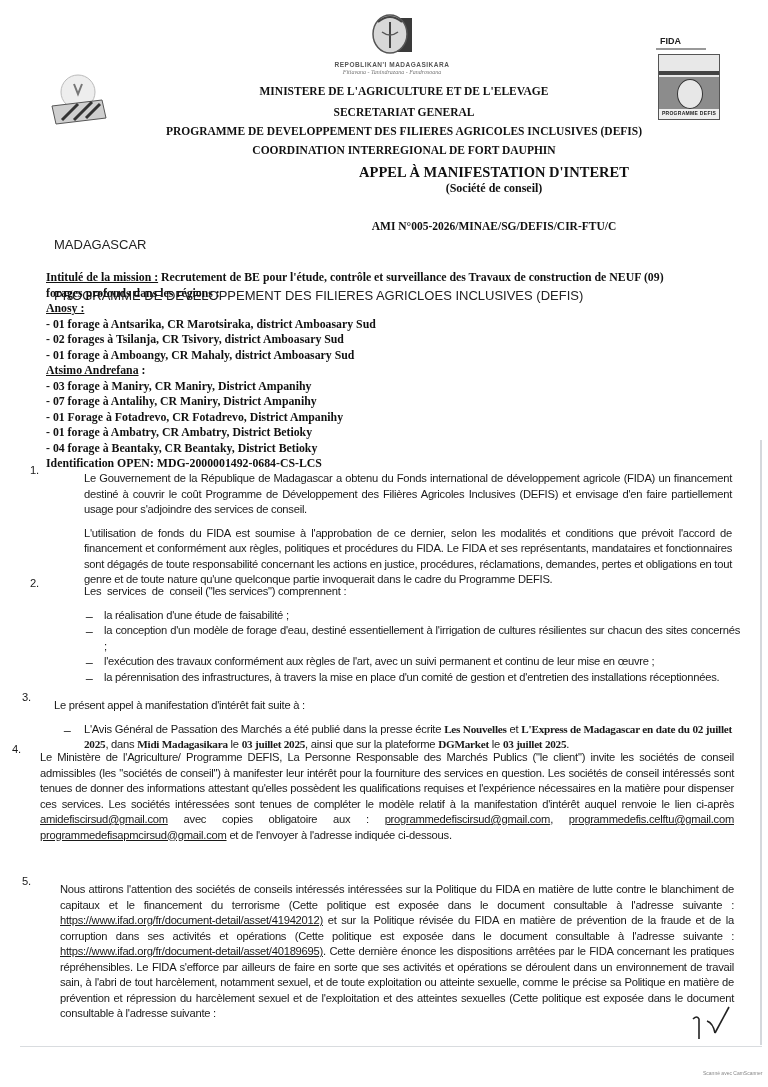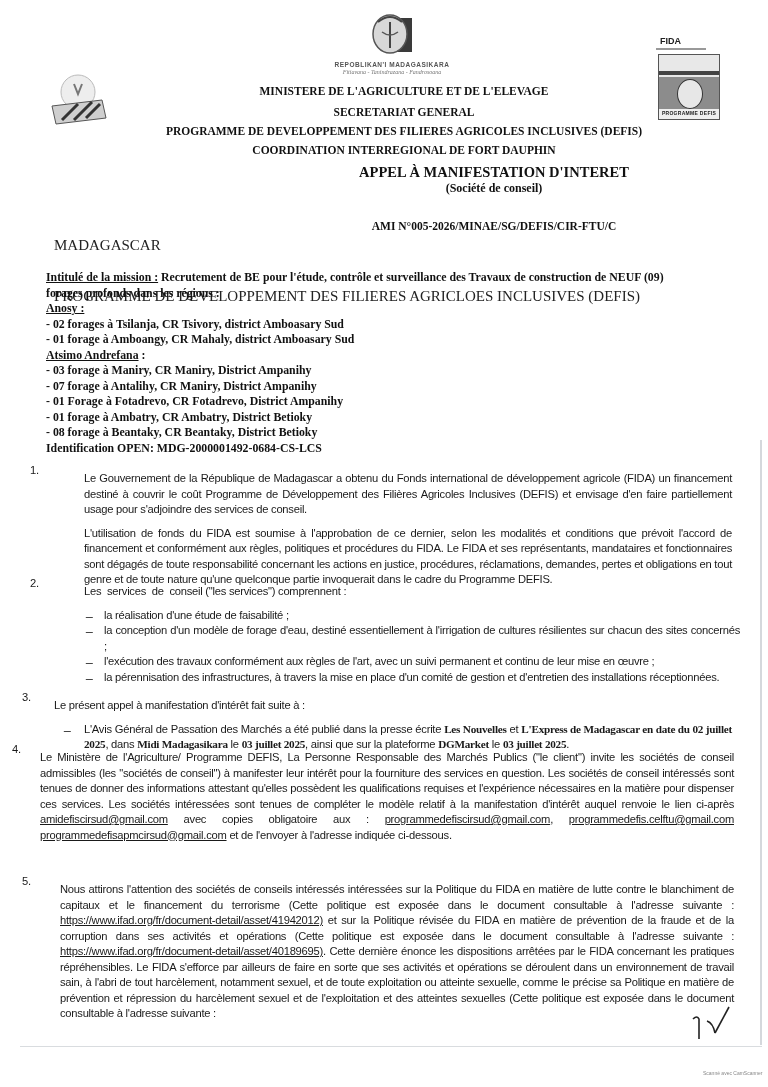--- a/index.html
+++ b/index.html
@@ -32,21 +32,21 @@
   
   .hdr { position: absolute; left: 0; width: 768px; text-align: center; font-family: "Liberation Serif", serif; font-weight: bold; color: #111; }
   .h1 { top: 85px; font-size: 11.5px; padding-left: 20px; }
   .h2 { top: 106px; font-size: 11.5px; padding-left: 20px; }
   .h3 { top: 125px; font-size: 11.5px; padding-left: 20px; }
   .h4 { top: 144px; font-size: 11.5px; padding-left: 20px; }
   .title { top: 164px; font-size: 14.5px; padding-left: 110px; }
   .subtitle { top: 181px; font-size: 12px; padding-left: 110px; }
   .ami { top: 220px; font-size: 11.5px; padding-left: 110px; }
 
-  .plain { position: absolute; left: 46px; font-size: 15px; font-family: Liberation Serif, serif; color: #222; padding-left: 8px; }
+  .plain { position: absolute; left: 46px; font-size: 13px; font-family: Liberation Sans, sans-serif; color: #222; padding-left: 8px; }
   .country { top: 237px; }
   .prog { top: 250px; margin-top: 38px; }
 
   .mission { position: absolute; left: 46px; top: 270px; width: 690px; font-family: "Liberation Serif", serif;
         font-weight: bold; font-size: 11.8px; line-height: 15.5px; color: #111; }
   .mission .ul { text-decoration: underline; font-weight: bold; text-align: right; }
   .mission .region { text-decoration: underline; }
   .mission div { white-space: nowrap; }
 
   .numbered { position: absolute; left: 30px; width: 710px; font-family: "Liberation Sans", sans-serif;
@@ -122,28 +122,29 @@
   <div class="hdr subtitle">(Société de conseil)</div>
   <div class="hdr ami">AMI N°005-2026/MINAE/SG/DEFIS/CIR-FTU/C</div>
 
   <div class="plain country">MADAGASCAR</div>
   <div class="plain prog">PROGRAMME DE DEVELOPPEMENT DES FILIERES AGRICLOES INCLUSIVES (DEFIS)</div>
 
   <div class="mission">
     <div><span class="ul">Intitulé de la mission :</span><span> Recrutement de BE pour l'étude, contrôle et surveillance des Travaux de construction de NEUF (09)</span></div>
     <div>forages profonds dans les régions :</div>
     <div class="region">Anosy :</div>
+    <div>- 01 forage à Antsarika, CR Marotsiraka, district Amboasary Sud</div>
     <div>- 02 forages à Tsilanja, CR Tsivory, district Amboasary Sud</div>
     <div>- 01 forage à Amboangy, CR Mahaly, district Amboasary Sud</div>
     <div><span class="region">Atsimo Andrefana</span><span> :</span></div>
     <div>- 03 forage à Maniry, CR Maniry, District Ampanihy</div>
     <div>- 07 forage à Antalihy, CR Maniry, District Ampanihy</div>
     <div>- 01 Forage à Fotadrevo, CR Fotadrevo, District Ampanihy</div>
     <div>- 01 forage à Ambatry, CR Ambatry, District Betioky</div>
-    <div>- 08 forage à Beantaky, CR Beantaky, District Betioky</div>
+    <div>- 04 forage à Beantaky, CR Beantaky, District Betioky</div>
     <div>Identification OPEN: MDG-2000001492-0684-CS-LCS</div>
   </div>
 
   <div class="numbered p1">
     <span class="num">1.</span>
     <div class="body">
       <p>Le Gouvernement de la République de Madagascar a obtenu du Fonds international de développement agricole (FIDA) un financement destiné à couvrir le coût Programme de Développement des Filières Agricoles Inclusives (DEFIS) et envisage d'en faire partiellement usage pour s'adjoindre des services de conseil.</p>
       <p>L'utilisation de fonds du FIDA est soumise à l'approbation de ce dernier, selon les modalités et conditions que prévoit l'accord de financement et conformément aux règles, politiques et procédures du FIDA. Le FIDA et ses représentants, mandataires et fonctionnaires sont dégagés de toute responsabilité concernant les actions en justice, procédures, réclamations, demandes, pertes et obligations en tout genre et de toute nature qu'une quelconque partie invoquerait dans le cadre du Programme DEFIS.</p>
     </div>
   </div>

